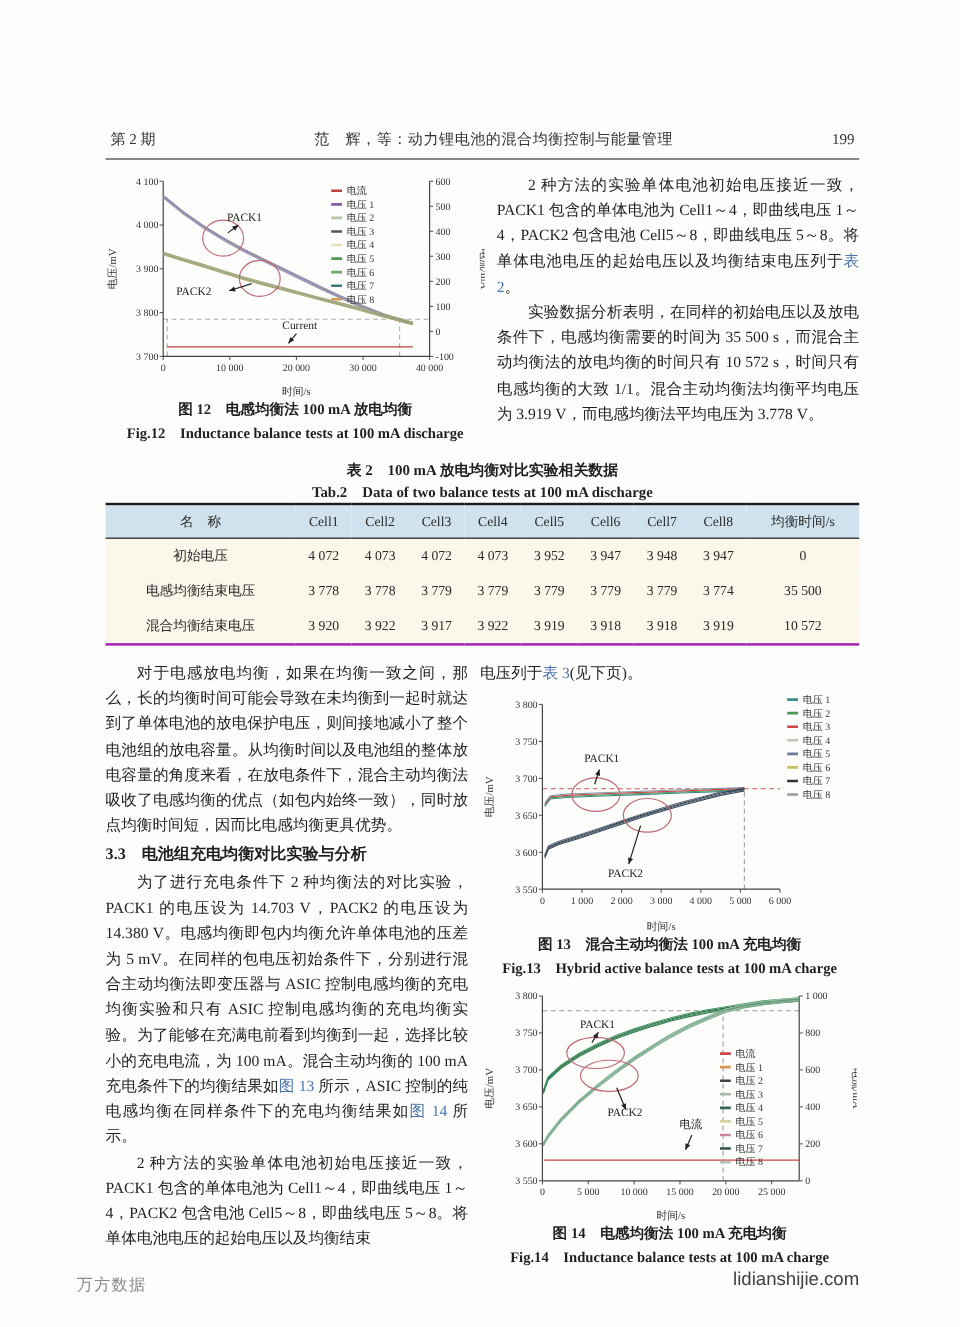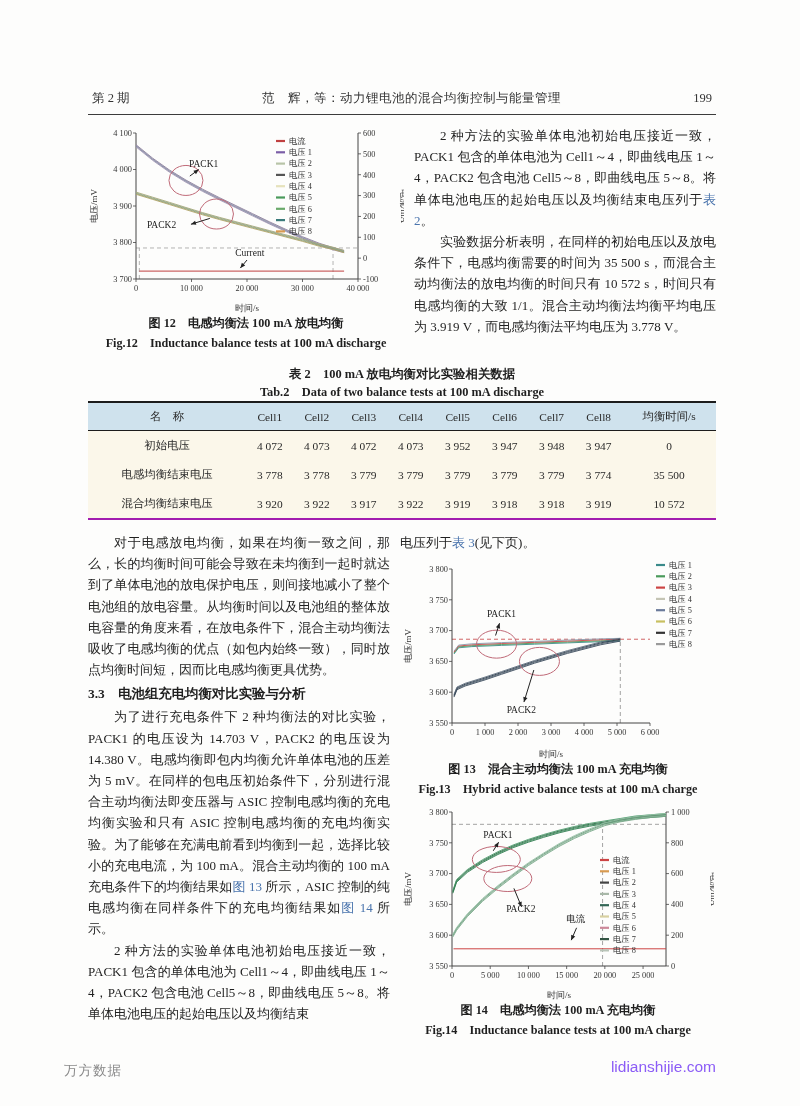--- a/index.html
+++ b/index.html
@@ -1,18 +1,18 @@
 <!DOCTYPE html>
 <html><head>
 <meta charset="utf-8">
 <style>
   html,body{margin:0;padding:0;background:#e8e8e6;}
   .page{position:relative;width:800px;height:1106px;background:#fdfdfc;margin:0 auto;
         font-family:"Liberation Serif","DejaVu Serif",serif;color:#1f1f1f;overflow:hidden;}
-  .content{position:absolute;left:88px;top:90px;width:628px;}
+  .content{position:absolute;left:88px;top:108px;width:628px;}
   
   .hdr{display:flex;justify-content:space-between;align-items:baseline;font-size:12.5px;
        padding:0 4px 7px 4px;border-bottom:1.6px solid #3c3c3c;color:#333;}
   .hdr .c{letter-spacing:.5px;}
   
   .para{font-size:13px;line-height:21.2px;text-align:justify;margin:0;text-indent:2em;}
   .para.noind{text-indent:0;}
   .ref{color:#4a74ad;}
   .sec-h{font-size:13.4px;font-weight:bold;margin:3px 0 2px 0;line-height:21px;}
   
@@ -33,21 +33,21 @@
   table.data thead th{font-weight:normal;height:25px;border-bottom:1.4px solid #1c1c1c;}
   table.data tbody tr{background:#fbf7ea;}
   table.data tbody td{height:27px;text-align:center;}
   
   .row2{display:flex;margin-top:12px;}
   .col-l{width:302px;}
   .col-r{width:316px;margin-left:10px;}
   .fig-block{margin-top:4px;}
   
   .footer-wm{position:absolute;left:64px;top:1062px;font-size:13.5px;color:#8a8a8a;letter-spacing:1px;}
-  .footer-site{position:absolute;right:84px;top:1058px;font-size:15.5px;color:#8b5cf6;
+  .footer-site{position:absolute;right:84px;top:1058px;font-size:15.5px;color:#404040;
                font-family:"Liberation Sans","DejaVu Sans",sans-serif;}
 </style>
 </head>
 <body>
 
 <div class="page">
   <div class="content">
 
     <div class="hdr">
       <span>第 2 期</span>

